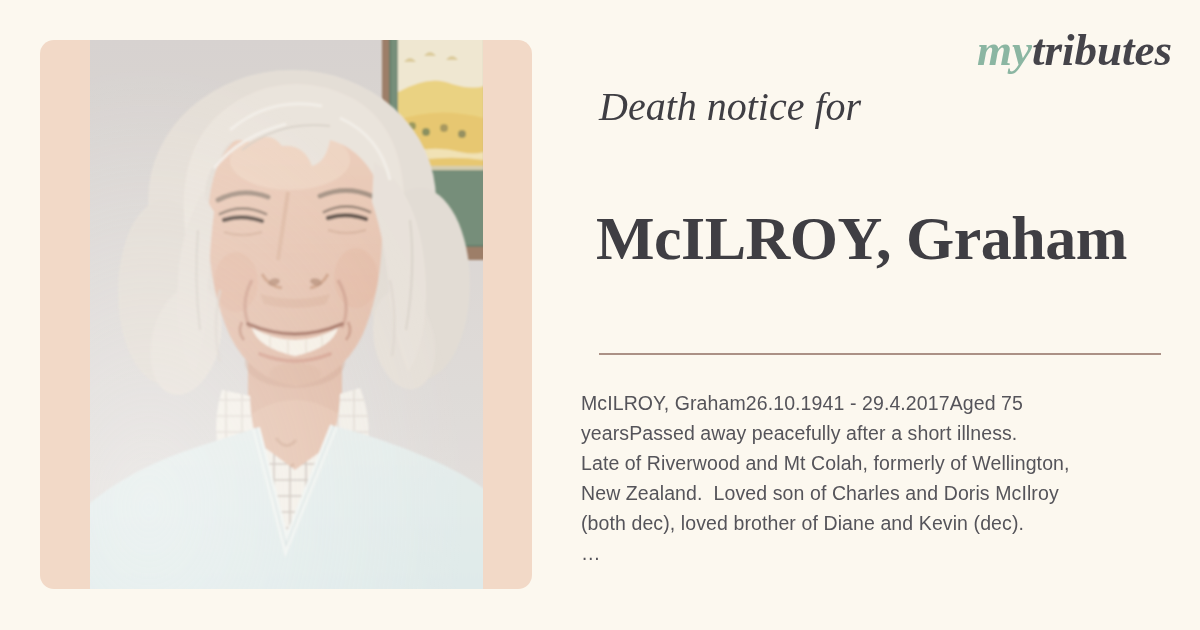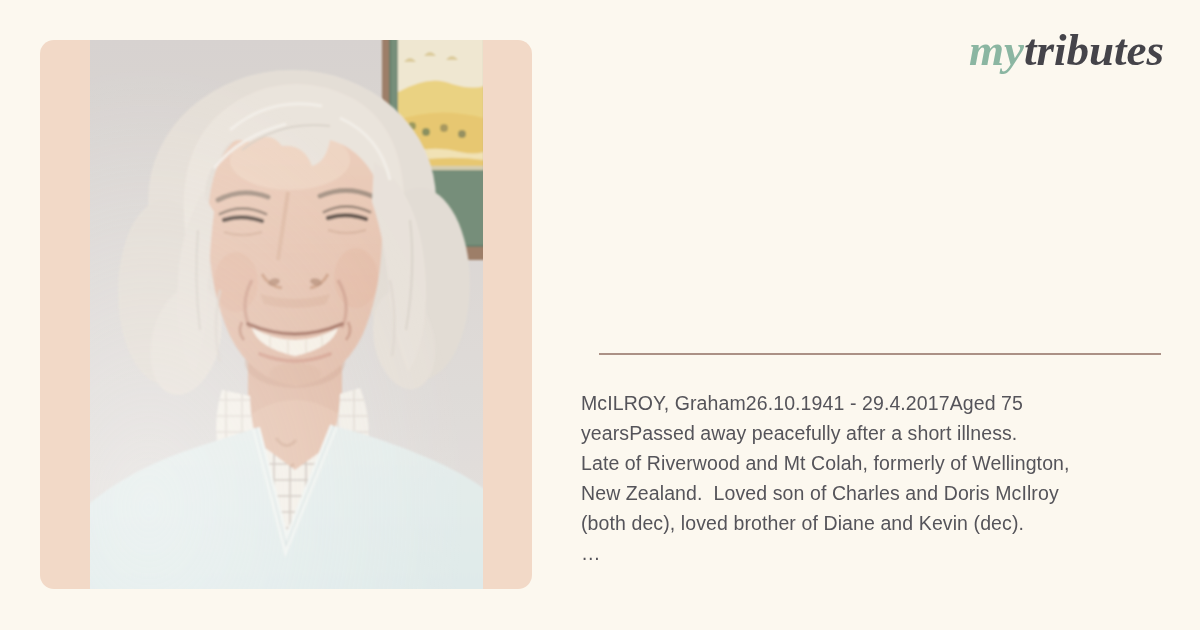--- a/index.html
+++ b/index.html
@@ -26,21 +26,21 @@
     background:var(--card_border);
     border-radius:14px;overflow:hidden;
   }
   .photo{
     position:absolute;left:50px;top:0;width:393px;height:549px;
   }
   .photo svg{display:block;width:100%;height:100%;}
 
   
   .logo{
-    position:absolute;top:26px;right:36px;
+    position:absolute;top:26px;right:28px;
     font-family:"Liberation Serif","DejaVu Serif",serif;
     font-style:italic;font-weight:bold;font-size:45px;line-height:1.1;
     white-space:nowrap;
   }
   .logo .my{color:var(--logo_my);}
   .logo .tributes{color:var(--logo_tributes);}
 
   
   .kicker{
     position:absolute;left:599px;top:84px;
@@ -191,21 +191,23 @@
           <rect x="0" y="0" width="393" height="549" fill="url(#fadeBL)"></rect>
         </g>
       </svg>
     </div>
   </div>
 
   <div class="logo">
     <span class="my">my</span><span class="tributes">tributes</span>
   </div>
 
-
+  <div class="kicker">Death notice for</div>
+
+  <h1 class="title">McILROY, Graham</h1>
 
   <div class="divider"></div>
 
   <p class="body-text">McILROY, Graham26.10.1941 - 29.4.2017Aged 75
 yearsPassed away peacefully after a short illness.
 Late of Riverwood and Mt Colah, formerly of Wellington,
 New Zealand.  Loved son of Charles and Doris McIlroy
 (both dec), loved brother of Diane and Kevin (dec).
 …</p>
 

